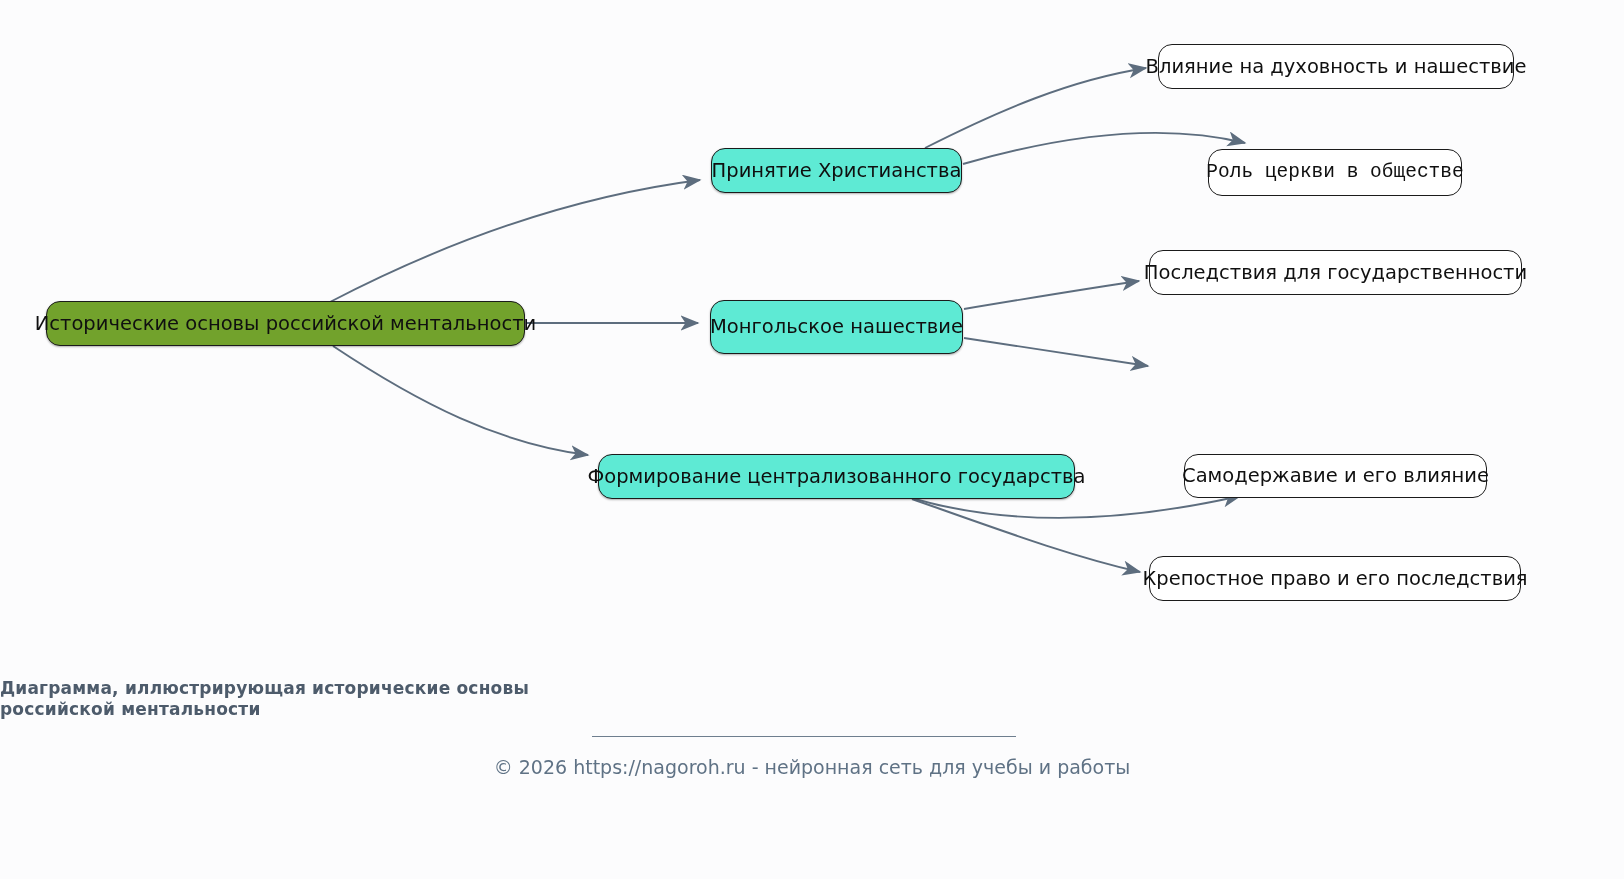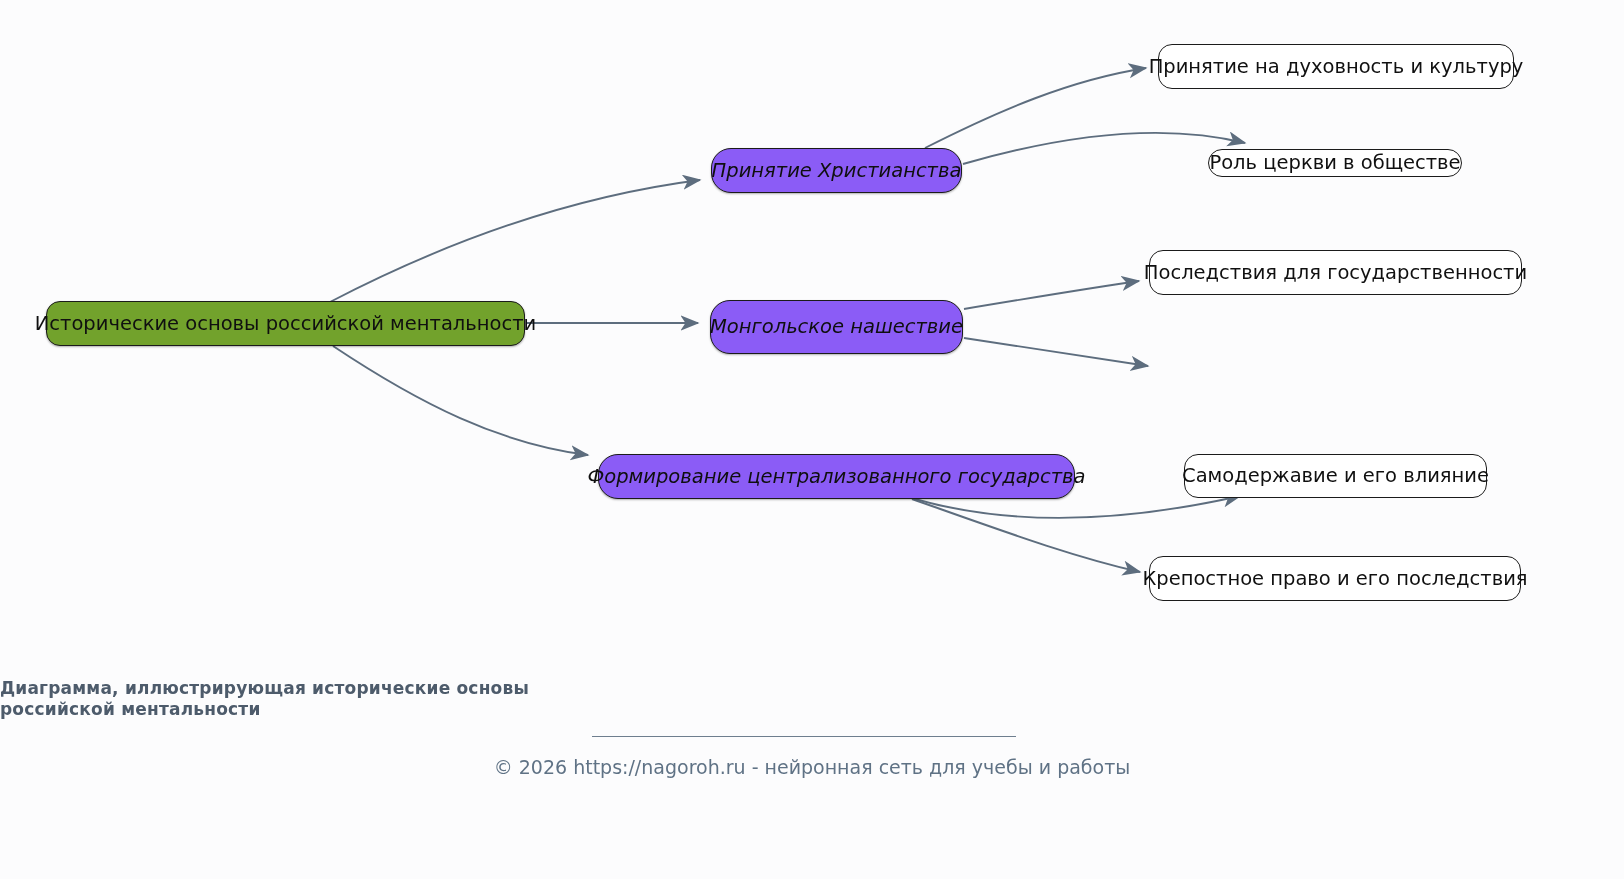--- a/index.html
+++ b/index.html
@@ -36,27 +36,26 @@
   }
   .node-root {
     background: #72a22c;
     border: 1.6px solid #1b1b1b;
     border-radius: 14px;
     color: #101010;
     font-size: 19.5px;
     box-shadow: 0 1px 2px rgba(0,0,0,0.30);
   }
   .node-branch {
-    background: #8b5cf6;
+    background: #5eead4;
     border: 1.6px solid #1b1b1b;
-    border-radius: 20px;
+    border-radius: 14px;
     color: #0f0f0f;
     font-size: 19.5px;
     box-shadow: 0 1px 2px rgba(0,0,0,0.30);
-    font-style: italic;
   }
   .node-leaf {
     background: #ffffff;
     border: 1.6px solid #1b1b1b;
     border-radius: 14px;
     color: #101010;
     font-size: 19.5px;
   }
   #caption {
     position: absolute;
@@ -121,23 +120,23 @@
   </svg>
 
   <div class="node node-root" style="left:46px; top:301px; width:479px; height:45px;">
     <span>Исторические основы российской ментальности</span>
   </div>
 
   <div class="node node-branch" style="left:711px; top:148px; width:251px; height:45px;">
     <span>Принятие Христианства</span>
   </div>
   <div class="node node-leaf" style="left:1158px; top:44px; width:356px; height:45px;">
-    <span>Принятие на духовность и культуру</span>
+    <span>Влияние на духовность и нашествие</span>
   </div>
-  <div class="node node-leaf" style="left:1208px; top:149px; width:254px; height:28px;">
+  <div class="node node-leaf" style="left:1208px; top:149px; width:254px; height:47px;font-family:Liberation Mono, monospace;">
     <span>Роль церкви в обществе</span>
   </div>
 
   <div class="node node-branch" style="left:710px; top:300px; width:253px; height:54px;">
     <span>Монгольское нашествие</span>
   </div>
   <div class="node node-leaf" style="left:1149px; top:250px; width:373px; height:45px;">
     <span>Последствия для государственности</span>
   </div>
 

